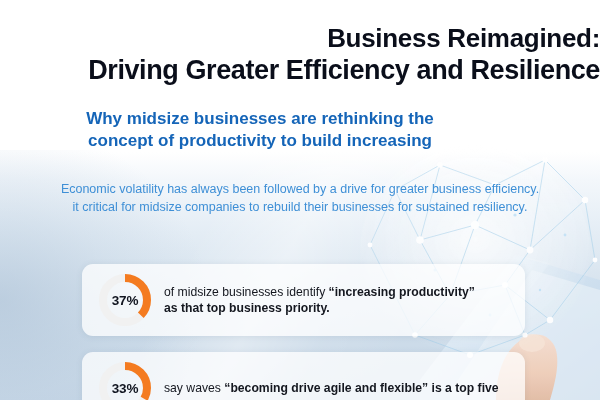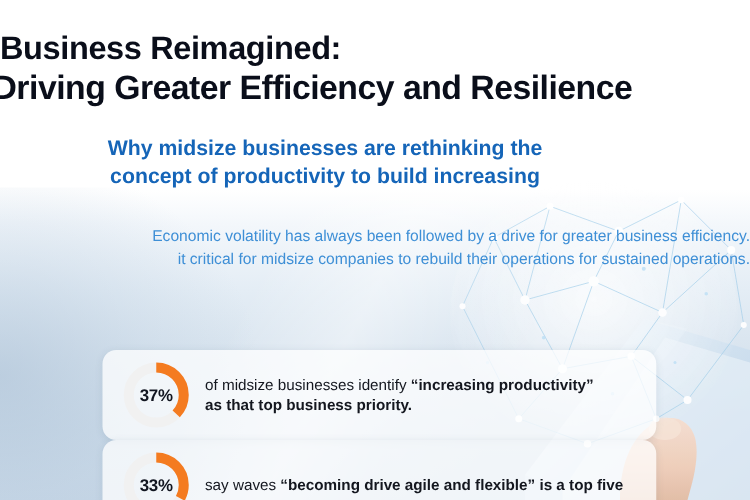--- a/index.html
+++ b/index.html
@@ -65,21 +65,21 @@
         rgba(255,255,255,0) 72%);
     pointer-events: none;
   }
 
   
   .headline {
     position: absolute;
     left: 0;
     top: 22px;
     width: 600px;
-    text-align: left;
+    text-align: right;
   }
   .headline-line {
     display: block;
     color: #0a0e1a;
     font-weight: bold;
     font-size: 26px;
     line-height: 32px;
     letter-spacing: -0.3px;
     white-space: nowrap;
   }
@@ -103,21 +103,21 @@
     font-size: 17px;
     line-height: 22px;
     white-space: nowrap;
   }
 
   .lede {
     position: absolute;
     left: 0;
     top: 180px;
     width: 600px;
-    text-align: right;
+    text-align: center;
   }
   .lede-line {
     display: block;
     color: #3e8fd6;
     font-size: 12.5px;
     line-height: 18px;
     font-weight: normal;
     white-space: nowrap;
   }
 
@@ -127,21 +127,21 @@
     left: 82px;
     width: 443px;
     border-radius: 11px;
     background: rgba(255,255,255,0.74);
     box-shadow: 0 1px 6px rgba(80,105,135,0.13);
     display: flex;
     align-items: center;
     box-sizing: border-box;
     padding-left: 14px;
   }
-  #card-1 { top: 280px; height: 72px; }
+  #card-1 { top: 264px; height: 72px; }
   #card-2 { top: 352px; height: 72px; }
 
   .donut {
     position: relative;
     width: 58px;
     height: 58px;
     flex: 0 0 58px;
     margin-right: 10px;
   }
   .donut svg { display: block; }
@@ -265,21 +265,21 @@
     <span class="headline-line line2">Driving Greater Efficiency and Resilience</span>
   </div>
 
   <div class="subhead">
     <span class="subhead-line">Why midsize businesses are rethinking the</span>
     <span class="subhead-line">concept of productivity to build increasing</span>
   </div>
 
   <div class="lede">
     <span class="lede-line">Economic volatility has always been followed by a drive for greater business efficiency.</span>
-    <span class="lede-line">it critical for midsize companies to rebuild their operations for sustained operations.</span>
+    <span class="lede-line">it critical for midsize companies to rebuild their businesses for sustained resiliency.</span>
   </div>
 
   <div class="card" id="card-1">
     <div class="donut">
       <svg width="58" height="58" viewBox="0 0 58 58">
         <circle cx="29" cy="29" r="22" fill="none" stroke="#f1f1f1" stroke-width="8"></circle>
         <circle id="arc-1" cx="29" cy="29" r="22" fill="none" stroke="#f47b20" stroke-width="8" stroke-linecap="butt" transform="rotate(-90 29 29)" stroke-dasharray="51.14512840044183 87.08494835750906"></circle>
       </svg>
       <div class="donut-label">37%</div>
     </div>

